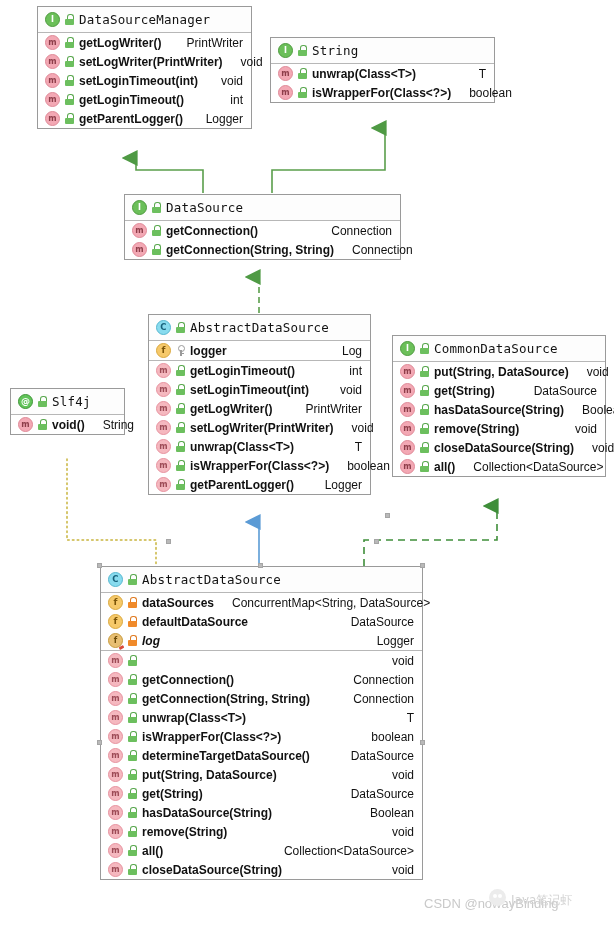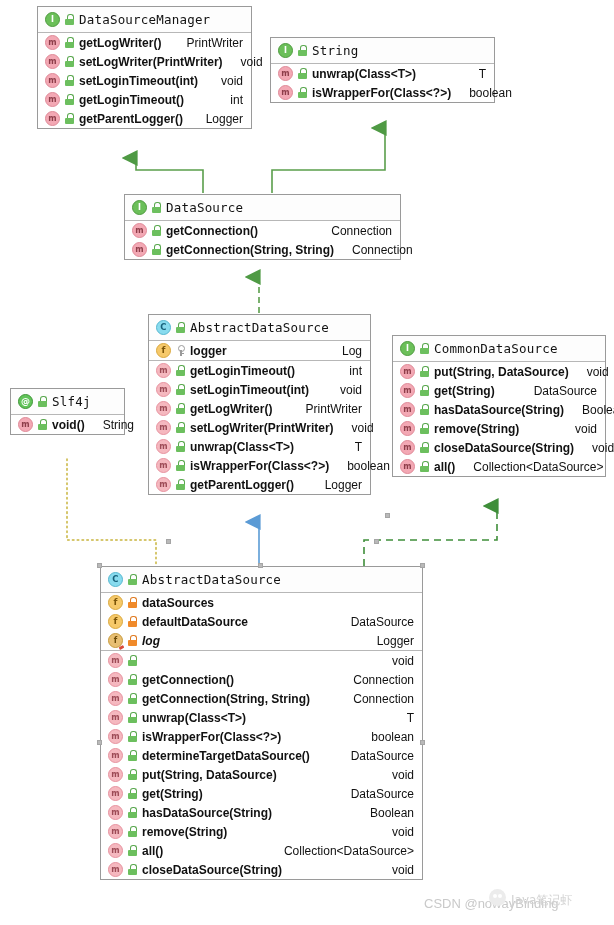--- a/index.html
+++ b/index.html
@@ -517,20 +517,21 @@
     </div>
     <div class="section">
       <div class="row">
         <span class="ic ic-f">f</span>
         <span class="lk lk-priv">
             <span class="sh"></span>
             <span class="body"></span>
           </span>
         <span class="nm">dataSources</span>
         <span class="sp"></span>
+        <span class="ty">ConcurrentMap&lt;String, DataSource&gt;</span>
       </div>
       <div class="row">
         <span class="ic ic-f">f</span>
         <span class="lk lk-priv">
             <span class="sh"></span>
             <span class="body"></span>
           </span>
         <span class="nm">defaultDataSource</span>
         <span class="sp"></span>
         <span class="ty">DataSource</span>

